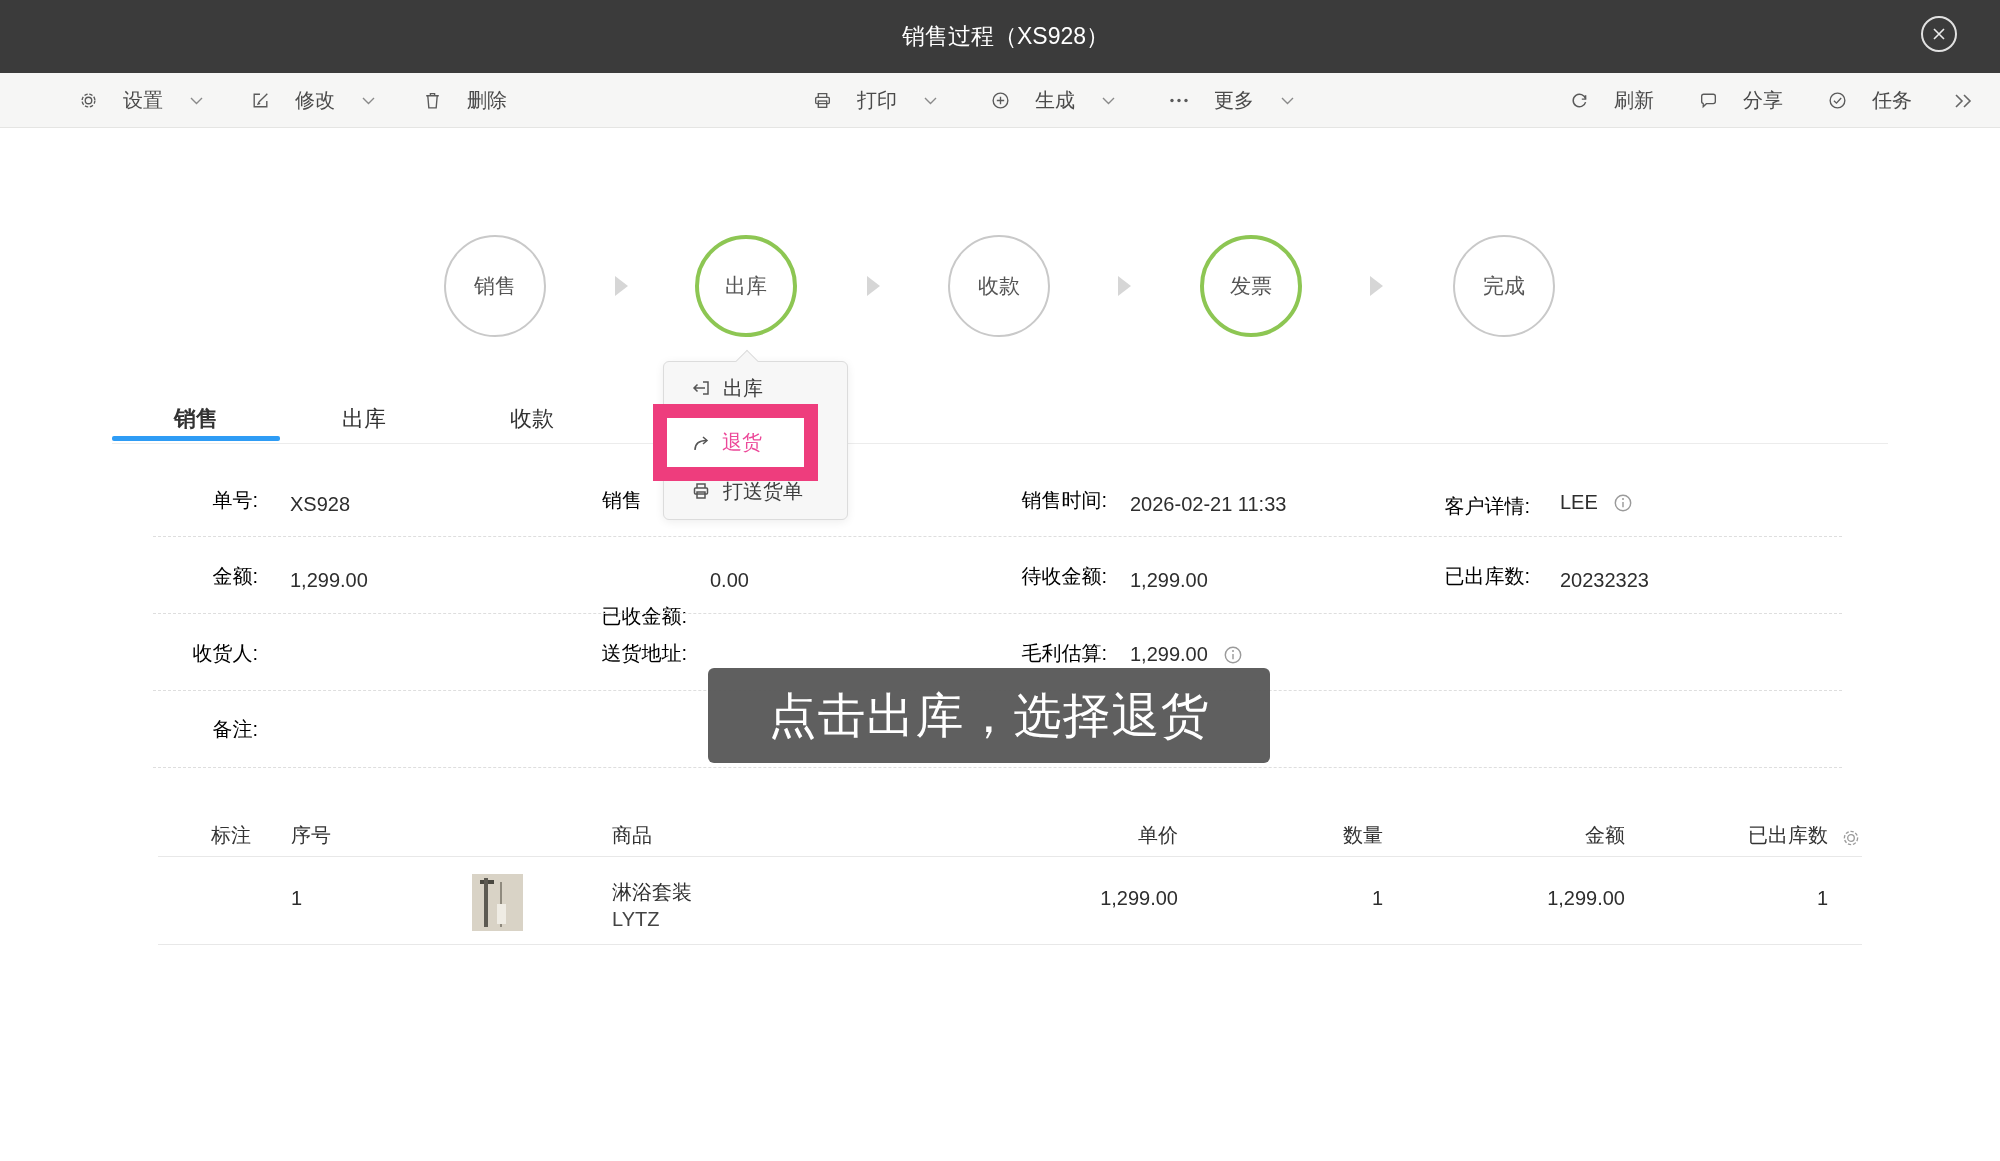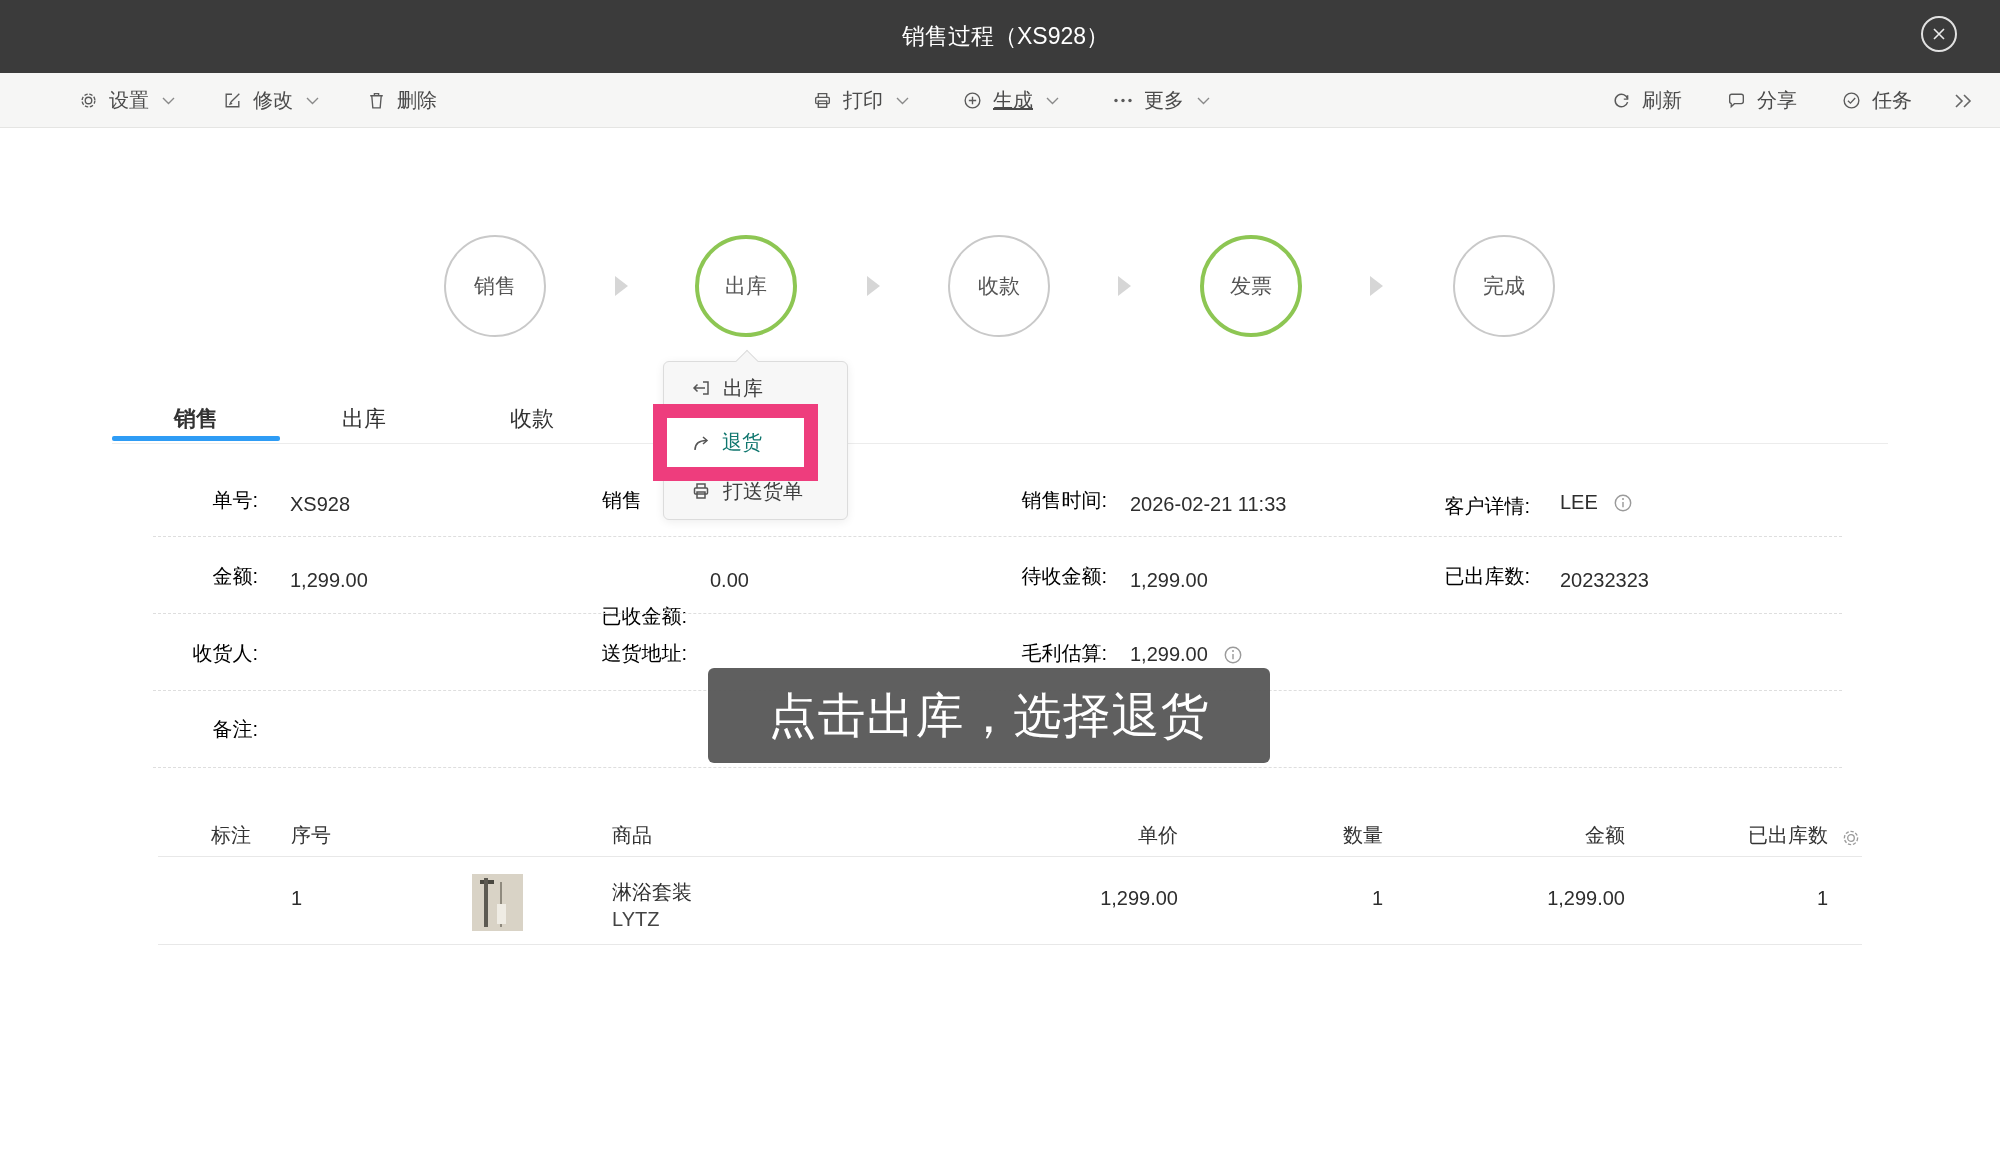--- a/index.html
+++ b/index.html
@@ -11,21 +11,21 @@
   
   .titlebar { position:absolute; left:0; top:0; width:2000px; height:73px; background:#3b3b3b; }
   .titlebar .title { position:absolute; left:0; top:0; width:100%; height:73px; line-height:73px;
     text-align:center; color:#fff; font-size:23px;padding-left:11px; }
   .close-btn { position:absolute; left:1921px; top:16px; width:36px; height:36px; border-radius:50%;
     border:2px solid rgba(255,255,255,.85); display:flex; align-items:center; justify-content:center; cursor:pointer; }
 
   
   .toolbar { position:absolute; left:0; top:73px; width:2000px; height:55px; background:#f6f6f5; border-bottom:1px solid #e5e5e3; }
   .tgroup { position:absolute; top:0; height:55px; display:flex; align-items:center; }
-  .titem { display:flex; align-items:center; gap:10px; font-size:20px; color:#4a4a4a; cursor:pointer; white-space:nowrap; }
+  .titem { display:flex; align-items:center; gap:24px; font-size:20px; color:#4a4a4a; cursor:pointer; white-space:nowrap; }
   .titem svg { display:block; }
   .chev { margin-left:2px; }
 
   
   .step { position:absolute; width:102px; height:102px; border-radius:50%; background:#fff;
     border:2px solid #c9c9c9; display:flex; align-items:center; justify-content:center;
     font-size:21px; color:#555; cursor:pointer; }
   .step.active { border:4px solid #8dc653; }
   .arrow { position:absolute; width:0; height:0; border-top:10px solid transparent;
     border-bottom:10px solid transparent; border-left:13px solid #d6d6d6; }
@@ -53,21 +53,21 @@
     border-left:1px solid #dcdcdc; border-top:1px solid #dcdcdc; transform:rotate(45deg); }
   .pitem { position:absolute; left:0; width:100%; height:34px; display:flex; align-items:center; cursor:pointer;
     font-size:20px; color:#3d3d3d; }
   .pitem svg { position:absolute; left:26px; }
   .pitem span { position:absolute; left:59px; }
 
   
   .pinkbox { position:absolute; left:653px; top:404px; width:165px; height:77px; border:14px solid #ee3d7d;
     background:#fff; z-index:50; display:flex; align-items:center; }
   .pinkbox svg { margin-left:23px; }
-  .pinkbox span { margin-left:10px; font-size:20px; color:#0f766e; white-space:nowrap; }
+  .pinkbox span { margin-left:10px; font-size:20px; color:#ec4899; white-space:nowrap; }
 
   
   .th { position:absolute; top:822px; font-size:20px; color:#333; white-space:nowrap; }
   .td { position:absolute; font-size:20px; color:#2e2e2e; white-space:nowrap; }
   .tline { position:absolute; left:158px; width:1704px; height:1px; background:#e8e8e8; }
   .prod-img { position:absolute; left:472px; top:874px; width:51px; height:57px; background:#d9d3c6;
     overflow:hidden; }
   .prod-img .bar1 { position:absolute; left:12px; top:4px; width:4px; height:49px; background:#5d5a52; }
   .prod-img .bar2 { position:absolute; left:28px; top:8px; width:2px; height:45px; background:#8f8a7e; }
   .prod-img .head { position:absolute; left:8px; top:6px; width:14px; height:4px; background:#4a4840; }
@@ -123,21 +123,21 @@
         <svg width="21" height="21" viewBox="0 0 20 20" fill="none" stroke="#5a5a5a" stroke-width="1.3">
           <path d="M6 7 V3.5 H14 V7"></path>
             <rect x="3.5" y="7" width="13" height="6" rx="1"></rect>
             <rect x="6" y="10.5" width="8" height="6"></rect>
         </svg>
         <span>打印</span>
         <svg class="chev" width="15" height="10" viewBox="0 0 15 10" fill="none" stroke="#8a8a8a" stroke-width="1.4">
             <path d="M2 2 L7.5 7.5 L13 2"></path>
           </svg>
       </div>
-      <div class="titem" style="margin-right:52px;text-decoration:underline;">
+      <div class="titem" style="margin-right:52px;">
         <svg width="21" height="21" viewBox="0 0 20 20" fill="none" stroke="#5a5a5a" stroke-width="1.3">
           <circle cx="10" cy="10" r="7"></circle>
             <path d="M10 6.5 V13.5 M6.5 10 H13.5"></path>
         </svg>
         <span>生成</span>
         <svg class="chev" width="15" height="10" viewBox="0 0 15 10" fill="none" stroke="#8a8a8a" stroke-width="1.4">
             <path d="M2 2 L7.5 7.5 L13 2"></path>
           </svg>
       </div>
       <div class="titem">

